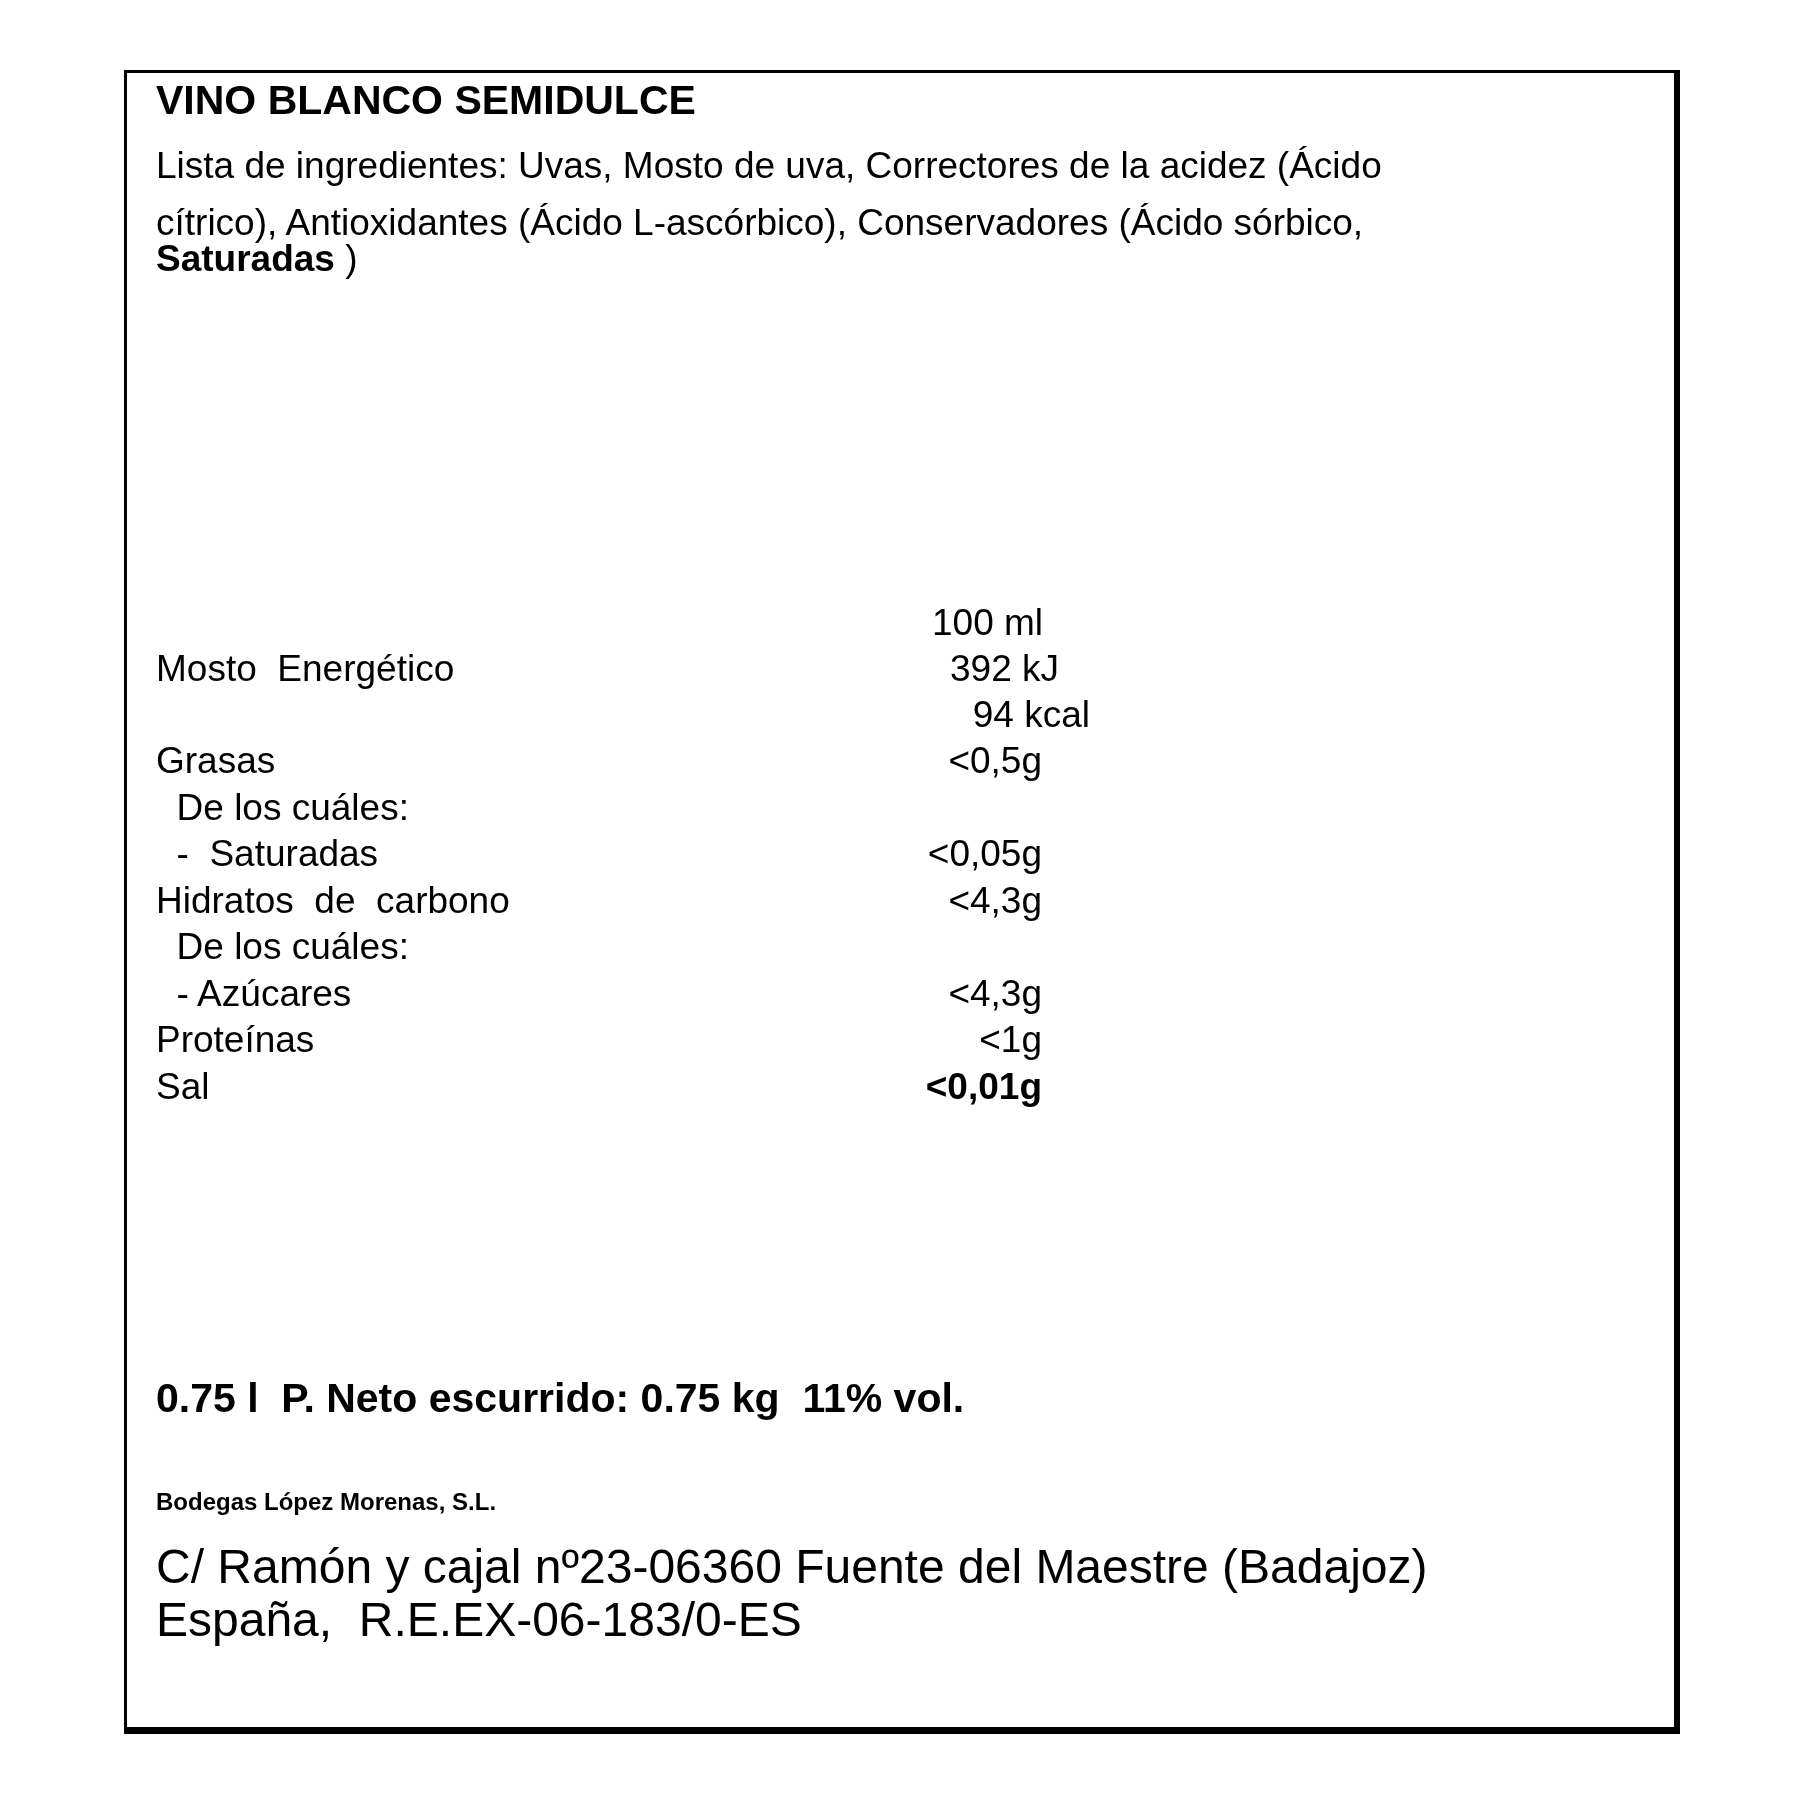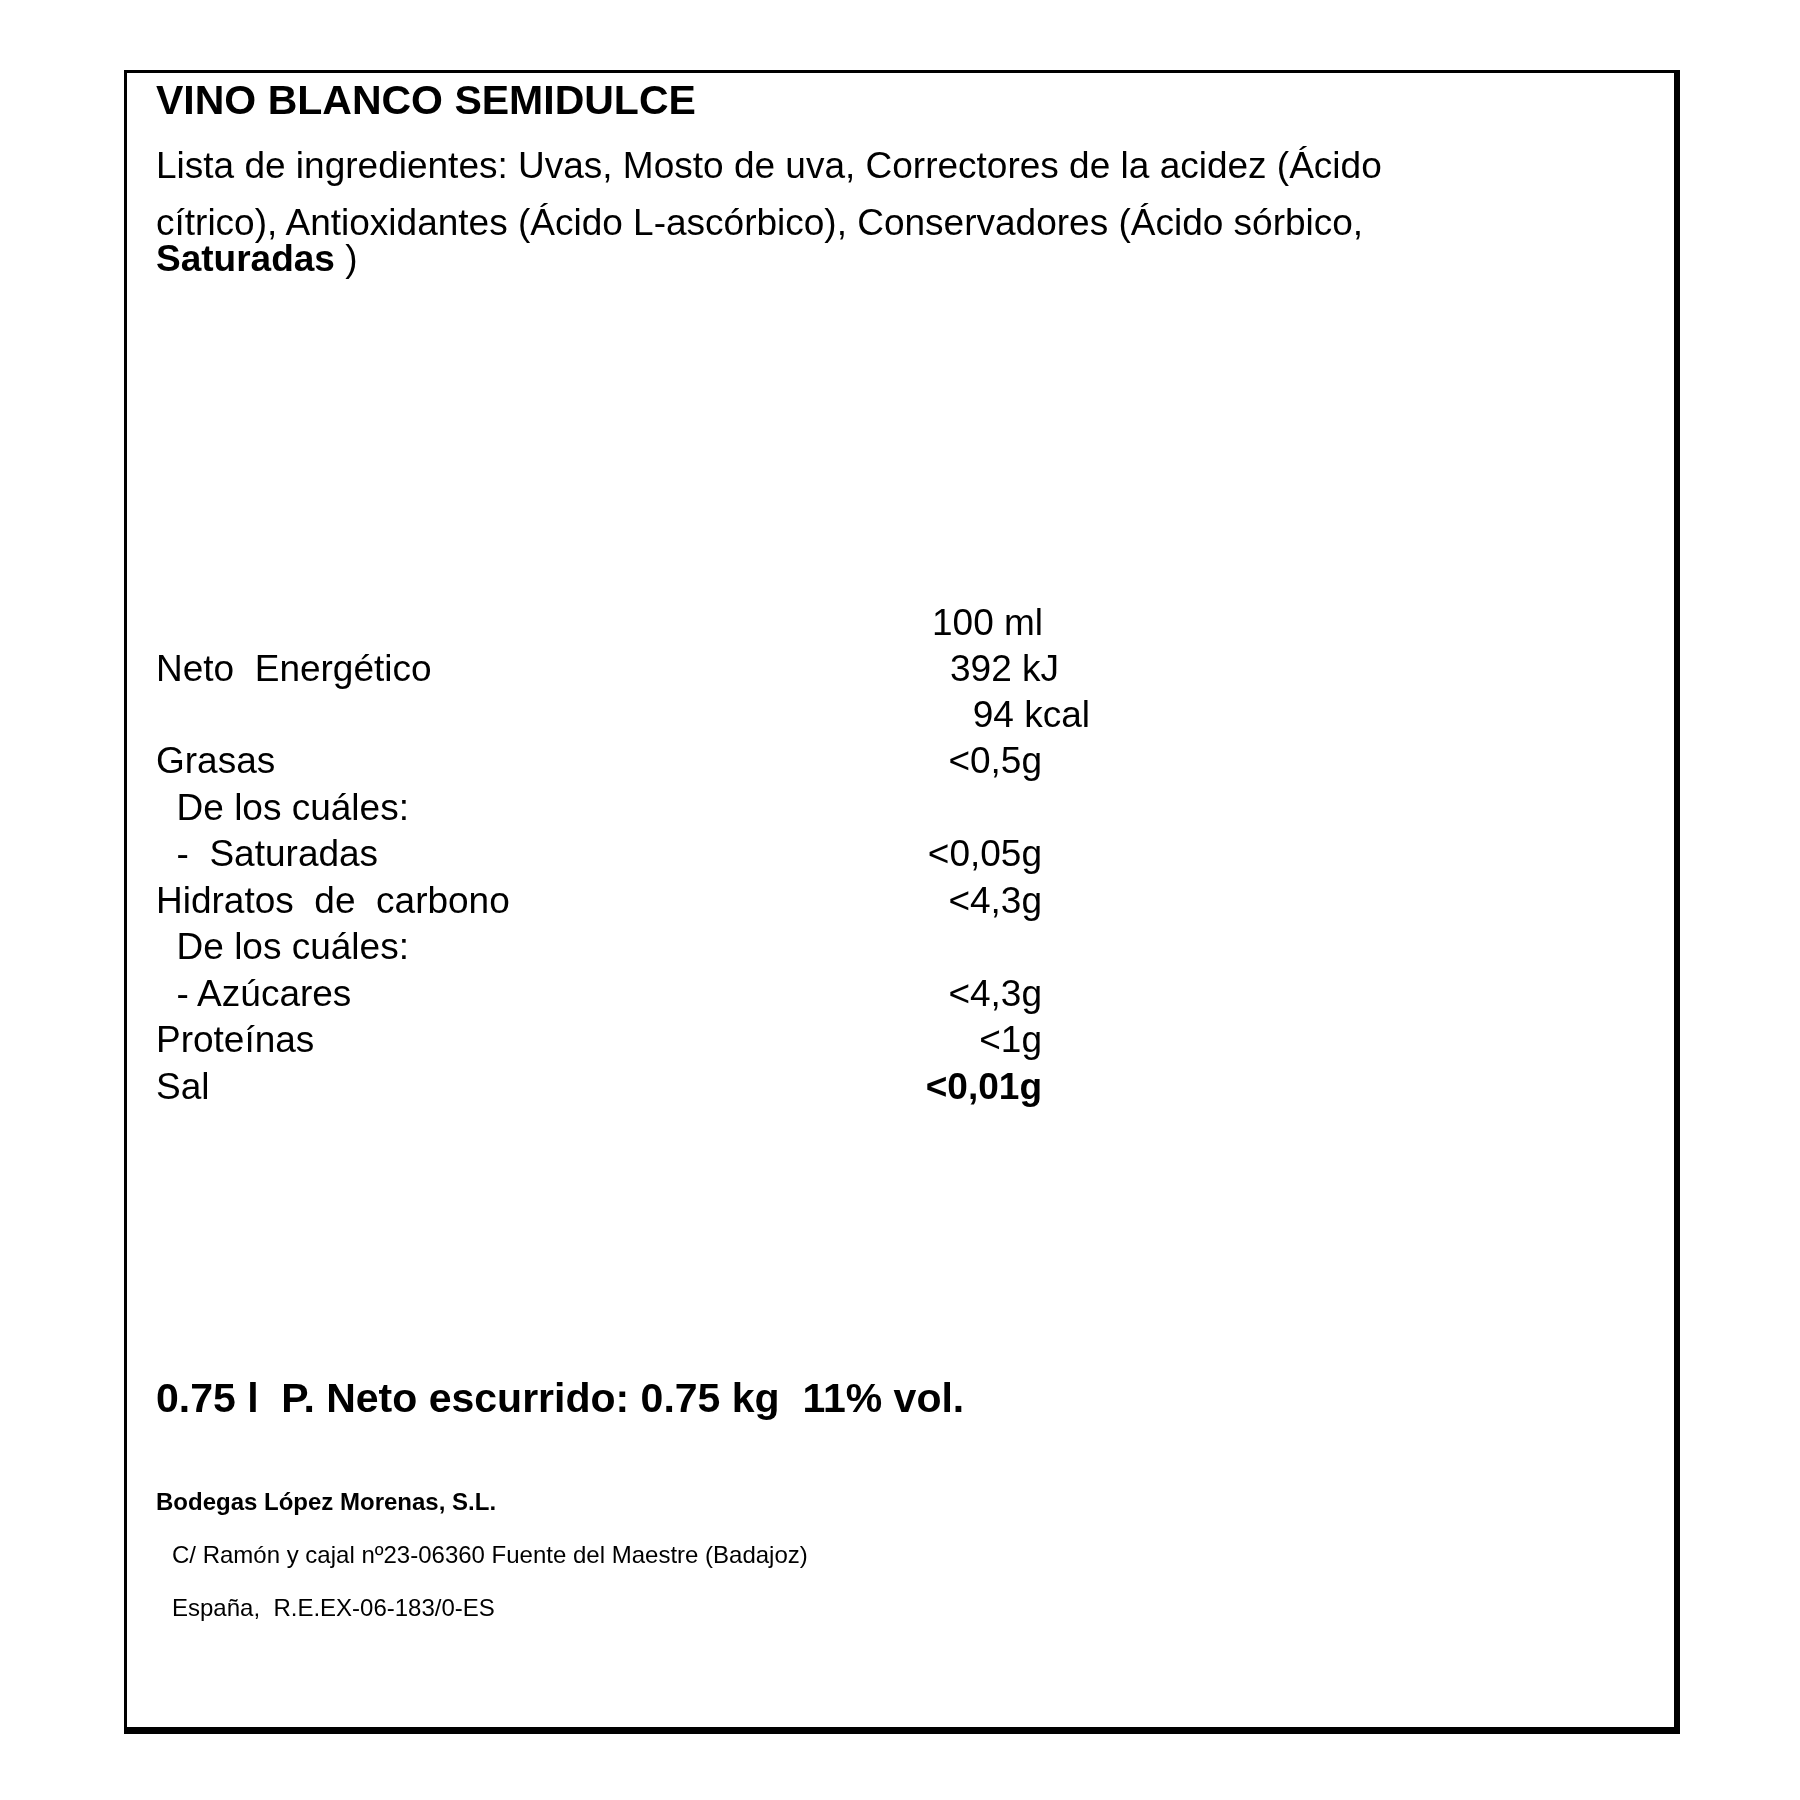--- a/index.html
+++ b/index.html
@@ -9,36 +9,36 @@
                border-left:3px solid #000; border-top:3px solid #000;
                border-right:6px solid #000; border-bottom:7px solid #000; box-sizing:content-box; }
   .abs { position:absolute; white-space:nowrap; line-height:1; }
   .title { left:156px; top:80px; font-size:41px; font-weight:bold; }
   .ing { left:156px; font-size:37px; }
   .bold { font-weight:bold; }
   .row-label { left:156px; font-size:37px; }
   .row-value { font-size:37px; text-align:right; }
   .footer-net { left:156px; top:1378px; font-size:41px; font-weight:bold; }
   .company { left:156px; top:1490px; font-size:24px; font-weight:bold; }
-  .addr { left:156px; font-size:24px;margin-left:16px; }
+  .addr { left:156px; font-size:48px; }
 </style>
 </head>
 <body>
 
 <div class="label-box"></div>
 
 <div class="abs title">VINO BLANCO SEMIDULCE</div>
 
 <div class="abs ing" style="top:147px;">Lista de ingredientes: Uvas, Mosto de uva, Correctores de la acidez (Ácido</div>
 <div class="abs ing" style="top:204px;">cítrico), Antioxidantes (Ácido L-ascórbico), Conservadores (Ácido sórbico,</div>
 <div class="abs ing" style="top:240px;"><span class="bold">Saturadas</span><span> )</span></div>
 
 <div class="abs row-value" style="left:932px; top:604px;">100 ml</div>
 
-<div class="abs row-label" style="top:650px; white-space:pre;">Neto  Energético</div>
+<div class="abs row-label" style="top:650px; white-space:pre;">Mosto  Energético</div>
 <div class="abs row-value" style="right:741px; top:650px;">392 kJ</div>
 <div class="abs row-value" style="right:710px; top:696px;">94 kcal</div>
 
 <div class="abs row-label" style="top:742px; white-space:pre;">Grasas</div>
 <div class="abs row-value" style="right:758px; top:742px;">&lt;0,5g</div>
 
 <div class="abs row-label" style="top:789px; white-space:pre;">  De los cuáles:</div>
 
 <div class="abs row-label" style="top:835px; white-space:pre;">  -  Saturadas</div>
 <div class="abs row-value" style="right:758px; top:835px;">&lt;0,05g</div>

